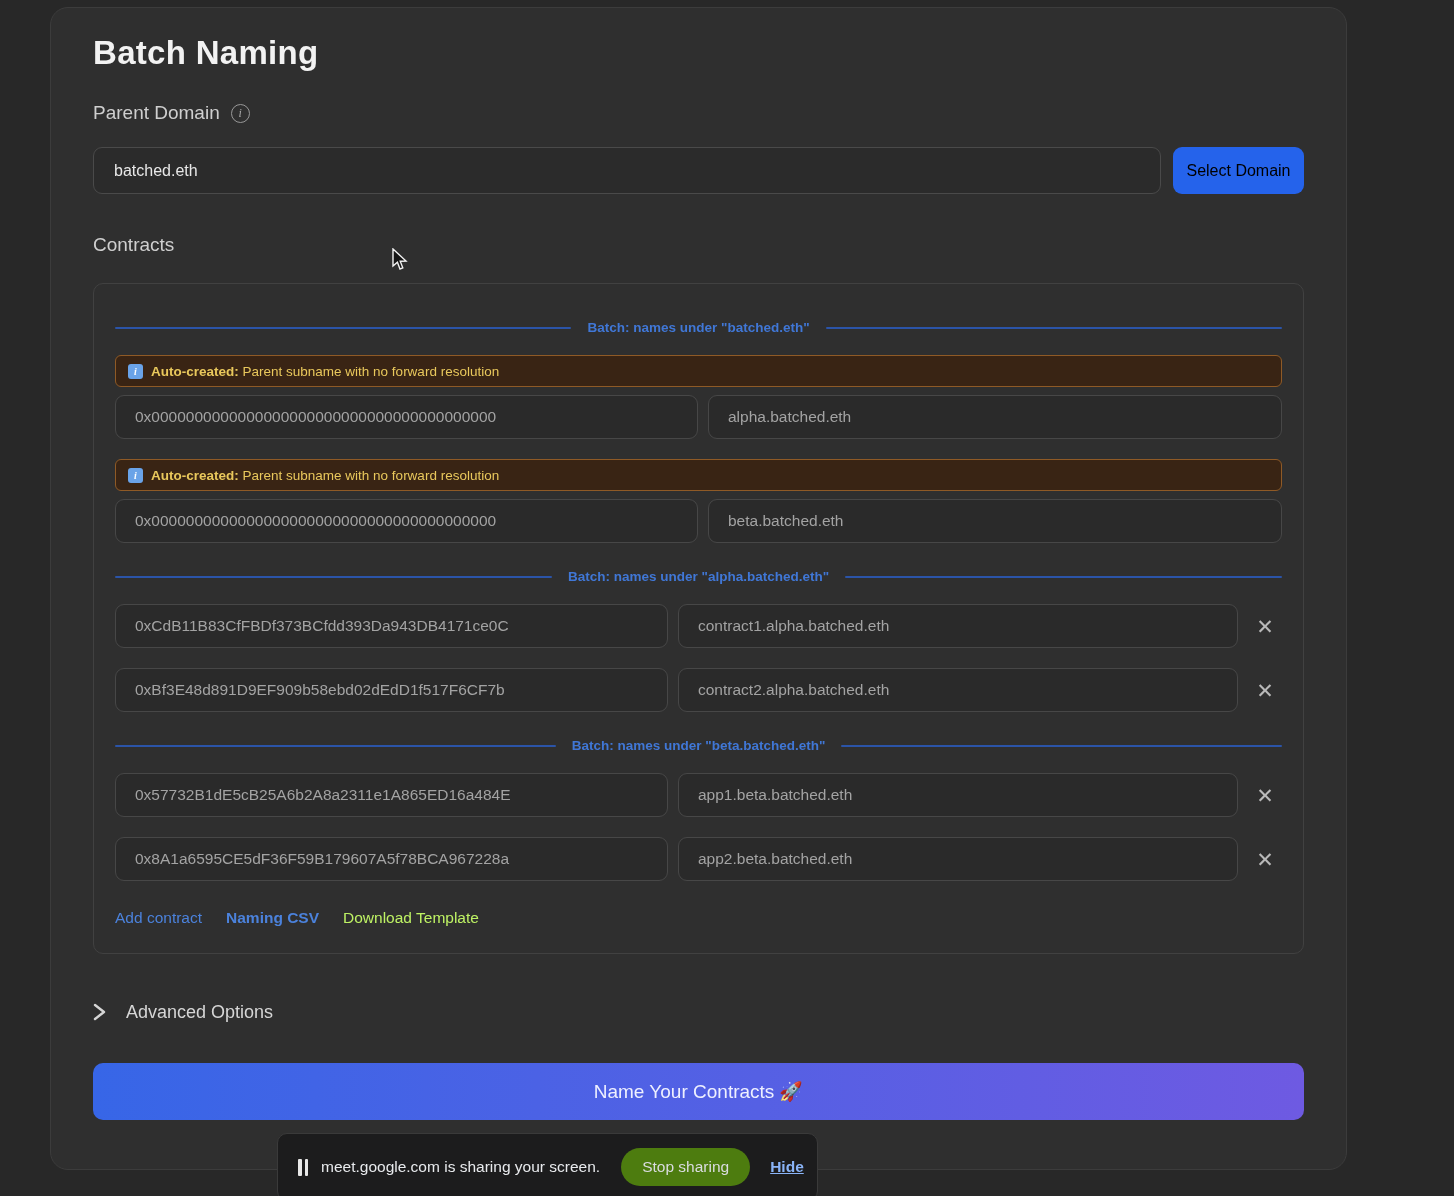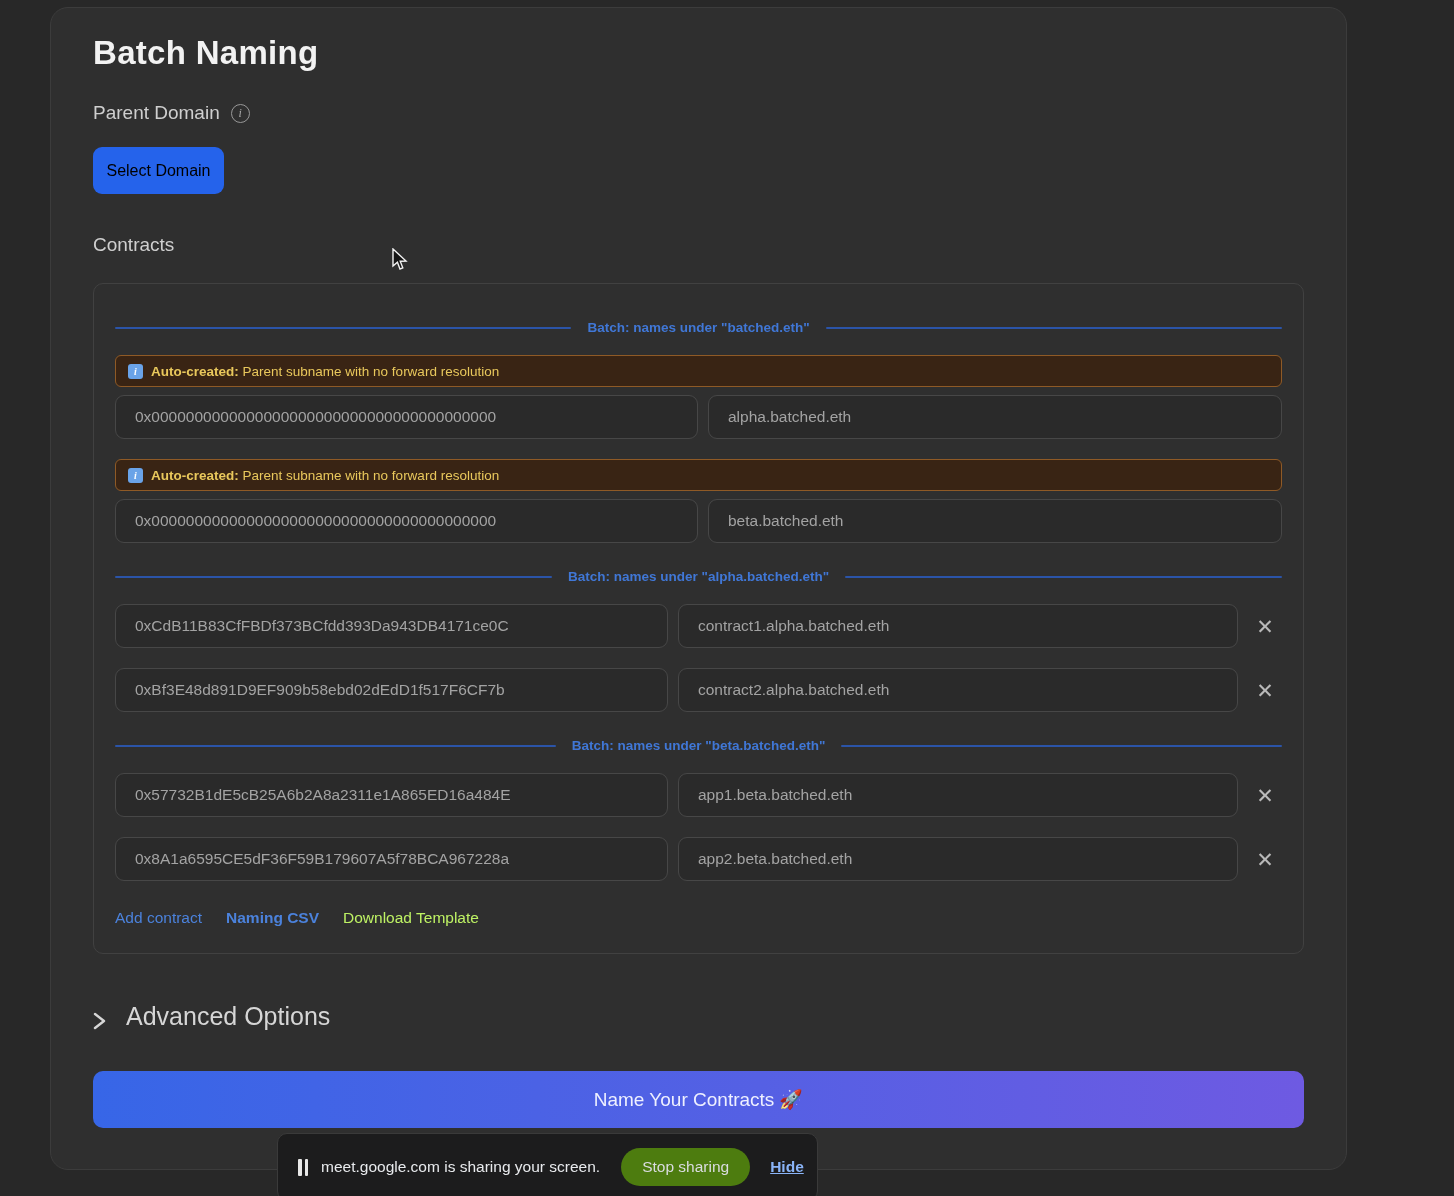--- a/index.html
+++ b/index.html
@@ -120,22 +120,22 @@
     margin-top:28px;
     display:flex; gap:24px; align-items:center;
     font-size:15.5px;
   }
   .link { cursor:pointer; }
   .link.blue { color:#4b82dc; }
   .link.blue-bold { color:#4b82dc; font-weight:bold; }
   .link.gray { color:#bef264; }
   .advanced-row {
     margin-top:48px;
-    display:flex; align-items:flex-end; gap:20px;
-    color:#d6d6d6; font-size:25px;
+    display:flex; align-items:flex-start; gap:20px;
+    color:#d6d6d6; font-size:18px;
     cursor:pointer;
   }
   .submit-btn {
     margin-top:40px;
     width:100%; height:57px;
     border:none; border-radius:10px;
     background:linear-gradient(90deg,#3766e7 0%,#5560e4 55%,#6e5ae2 100%);
     color:#eef0ff; font-size:19px;
     font-family:"Liberation Sans", sans-serif;
     cursor:pointer;
@@ -178,20 +178,21 @@
 <div class="card">
 
   <h1 class="page-title">Batch Naming</h1>
 
   <div class="label-row">
     <span>Parent Domain</span>
     <span class="info-circle"></span>
   </div>
 
   <div class="domain-row">
+    <input class="domain-input" type="text" value="batched.eth" style="">
     <button class="select-domain-btn">Select Domain</button>
   </div>
 
   <div class="contracts-label">Contracts</div>
 
   <div class="contracts-box">
 
     <div class="batch-divider">
       <span class="line"></span>
       <span class="divider-text">Batch: names under "batched.eth"</span>

